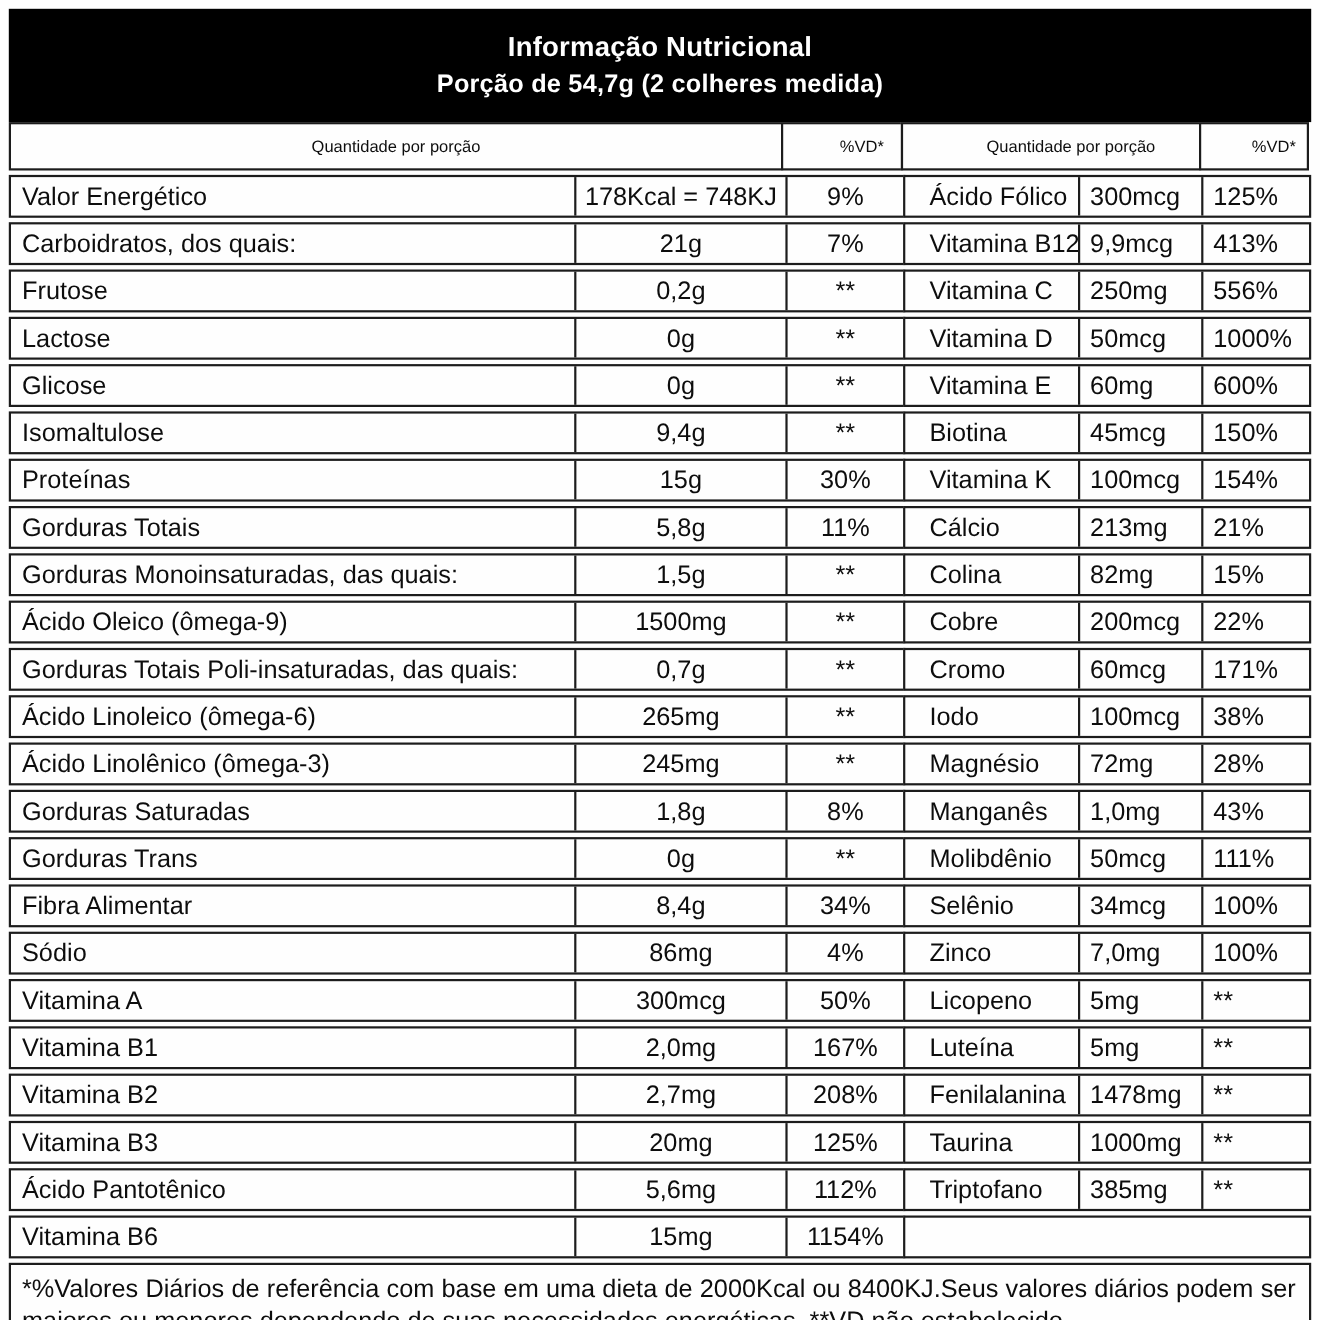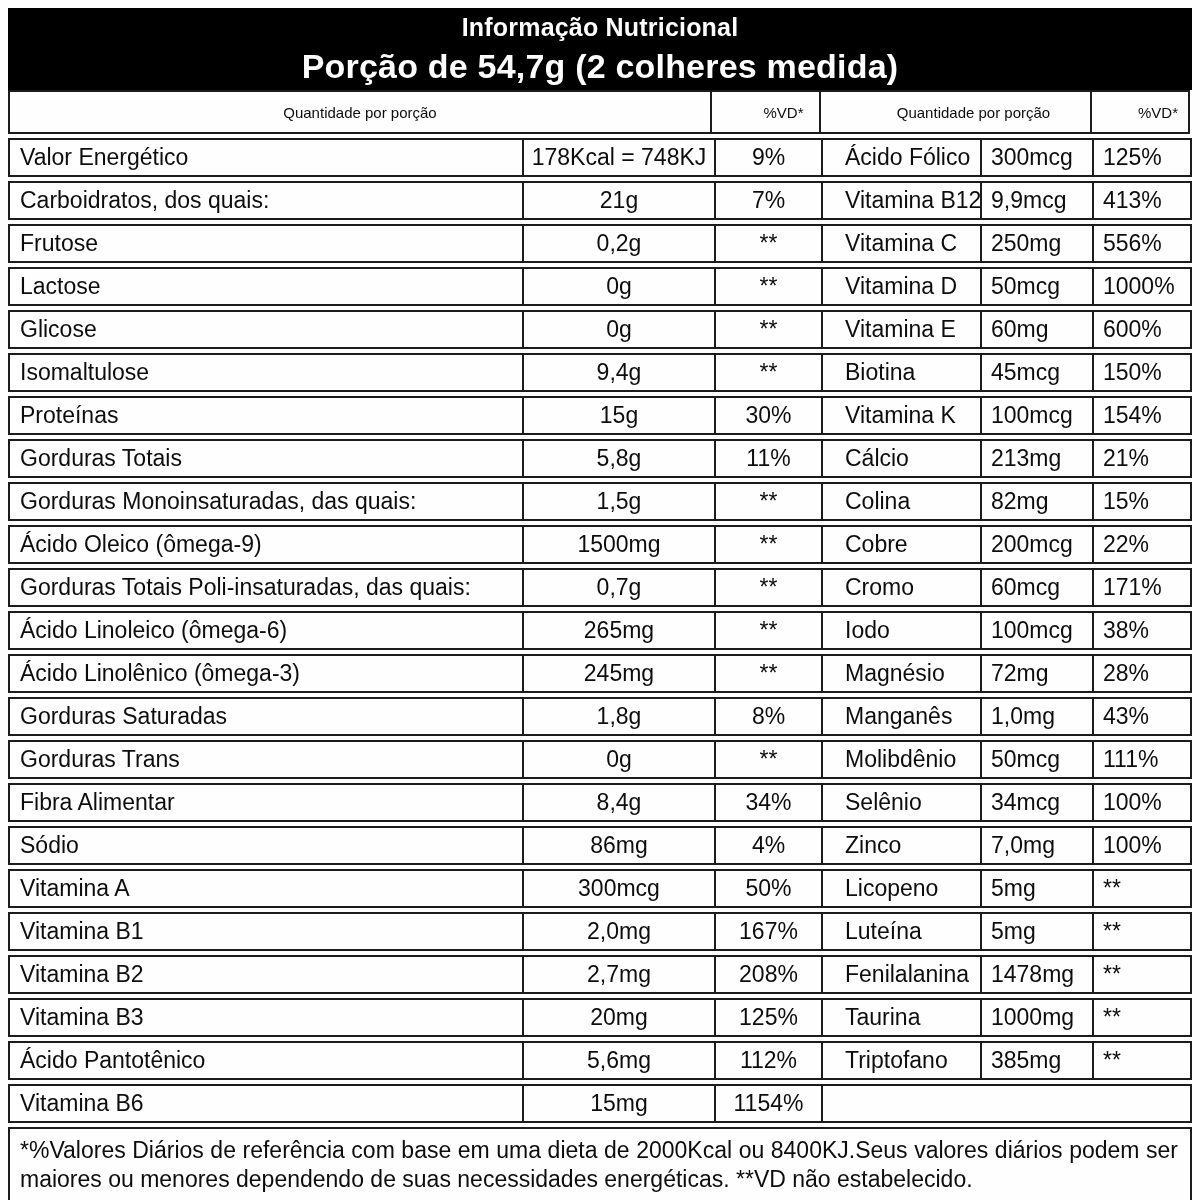--- a/index.html
+++ b/index.html
@@ -10,29 +10,29 @@
     color: #0d0d0d;
     overflow: hidden;
   }
   .page {
     width: 1200px; height: 1200px;
     padding: 8px;
     background: #fefefe;
   }
   
   .band {
-    width: 1184px; height: 82px;
+    width: 1184px; height: 103px;
     background: #000000;
     color: #ffffff;
     display: flex; flex-direction: column;
     align-items: center; justify-content: center;
     gap: 5px;
   }
   .band .line1 { font-size: 25px; font-weight: bold; letter-spacing: 0.2px; }
-  .band .line2 { font-size: 34px; font-weight: bold; letter-spacing: 0.2px; }
+  .band .line2 { font-size: 23px; font-weight: bold; letter-spacing: 0.2px; }
   
   .header-row {
     width: 1184px; height: 44px;
     display: flex;
     margin-bottom: 4px;
   }
   .hcell {
     border: 2px solid #1c1c1c;
     display: flex; align-items: center; justify-content: center;
     font-size: 15px;

